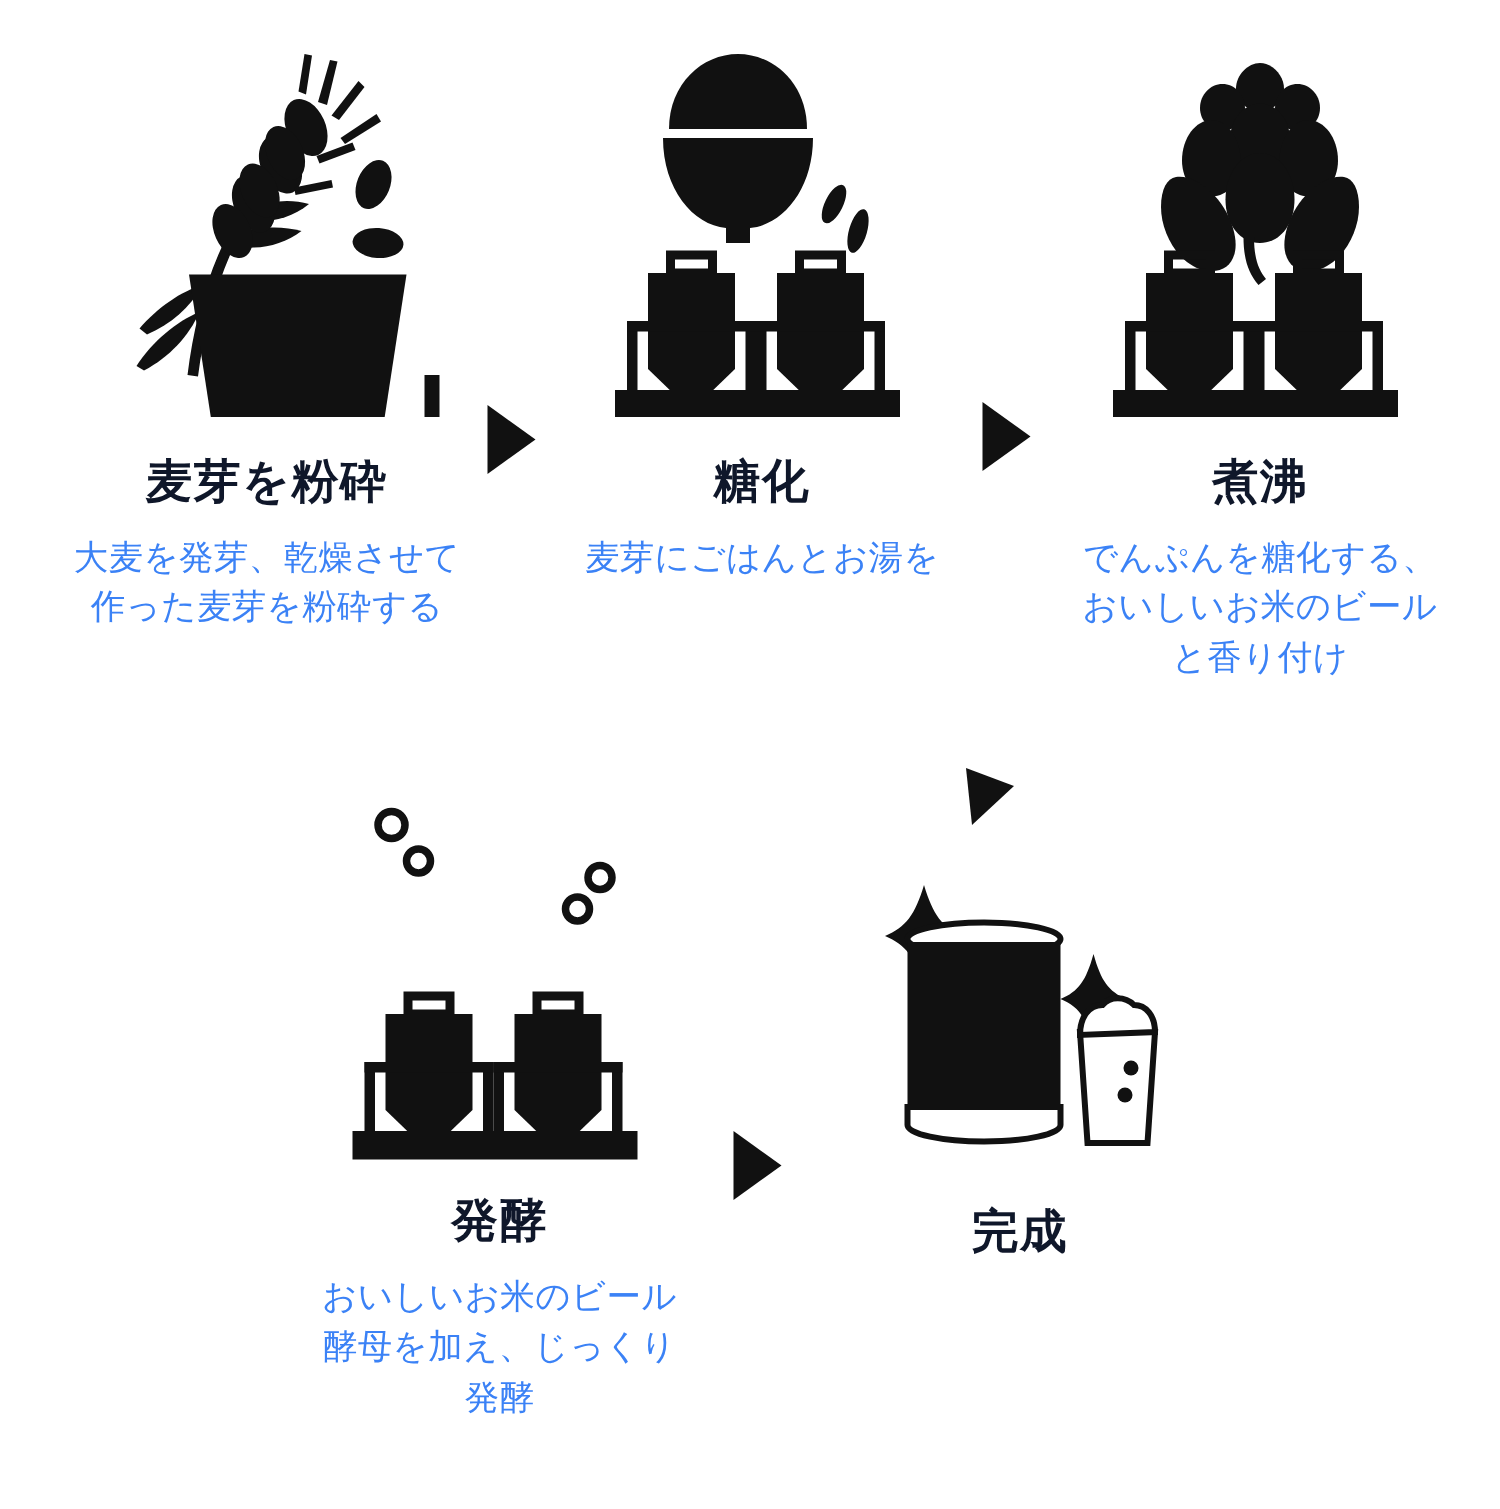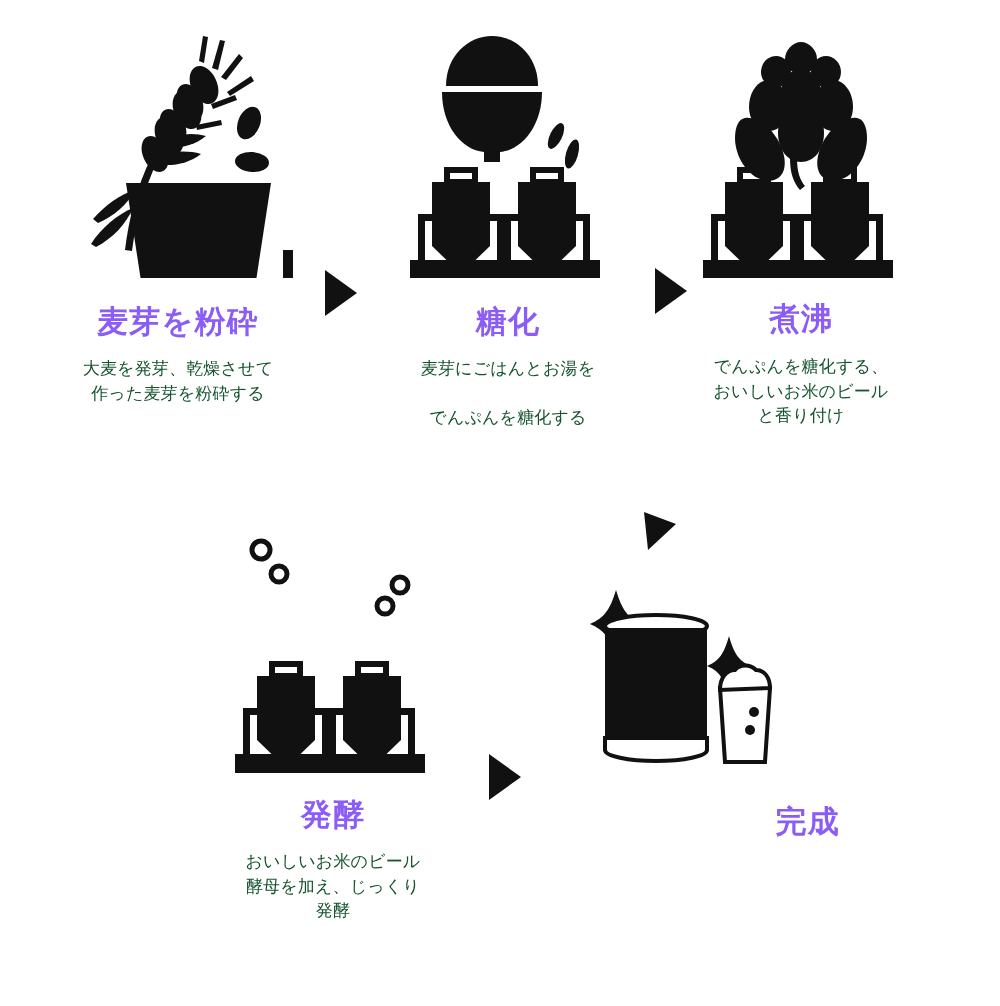--- a/index.html
+++ b/index.html
@@ -32,50 +32,50 @@
   .step-icon {
     display: block;
     margin: 0 auto;
   }
 
   .step-title {
     font-size: 31px;
     font-weight: 700;
     letter-spacing: 0.04em;
     line-height: 1.1;
-    color: #8b5cf6;
+    color: #0f172a;
     margin: 0;
     white-space: nowrap;
   }
 
   .step-desc {
-    font-size: 17px;
+    font-size: 23px;
     font-weight: 400;
     line-height: 1.45;
-    color: #14532d;
+    color: #3b82f6;
     margin: 16px;
     letter-spacing: 0.01em;
   }
 
   .arrow {
     position: absolute;
   }
 
   
   #step-1 { left: 18px;  top: 28px;  width: 320px; }
   #step-2 { left: 358px; top: 28px;  width: 300px; text-align: center; }
-  #step-3 { left: 656px; top: 28px;  width: 290px; font-family: Liberation Mono, monospace; }
+  #step-3 { left: 695px; top: 28px;  width: 290px; }
   #step-4 { left: 168px; top: 528px; width: 330px; }
   #step-5 { left: 520px; top: 578px; width: 320px; }
 
   #step-1 .step-title { margin-top: 26px; }
   #step-2 .step-title { margin-top: 26px; }
   #step-3 .step-title { margin-top: 26px; }
   #step-4 .step-title { margin-top: 24px; }
-  #step-5 .step-title { margin-top: 26px; text-align: right; }
+  #step-5 .step-title { margin-top: 26px; }
 
   .step-desc { margin-top: 18px; }
 
   
   #arrow-1 { left: 322px; top: 268px; }
   #arrow-2 { left: 652px; top: 266px; }
   #arrow-3 { left: 636px; top: 510px; }
   #arrow-4 { left: 486px; top: 752px; }
 </style>
 </head>
@@ -155,21 +155,20 @@
         <rect x="175" y="186" width="7" height="62"></rect>
         <rect x="96" y="186" width="86" height="7"></rect>
 
         <rect x="2" y="232" width="190" height="20"></rect>
       </g>
     </svg>
     <p class="step-title">糖化</p>
     <p class="step-desc">
       <span>麦芽にごはんとお湯を</span><br>
       <br>
-      <span>でんぷんを糖化する</span>
     </p>
   </div>
 
   <div class="step" id="step-3">
     <svg class="step-icon" width="200" height="250" viewBox="0 0 200 250" aria-hidden="true">
       <g fill="#111111">
 
         <path d="M100 14 C108 14 116 22 116 31 C116 40 108 46 100 46 C92 46 84 40 84 31 C84 22 92 14 100 14 Z"></path>
 
         <path d="M75 28 C83 28 90 35 90 44 C90 53 83 59 75 59 C67 59 60 53 60 44 C60 35 67 28 75 28 Z"></path>

